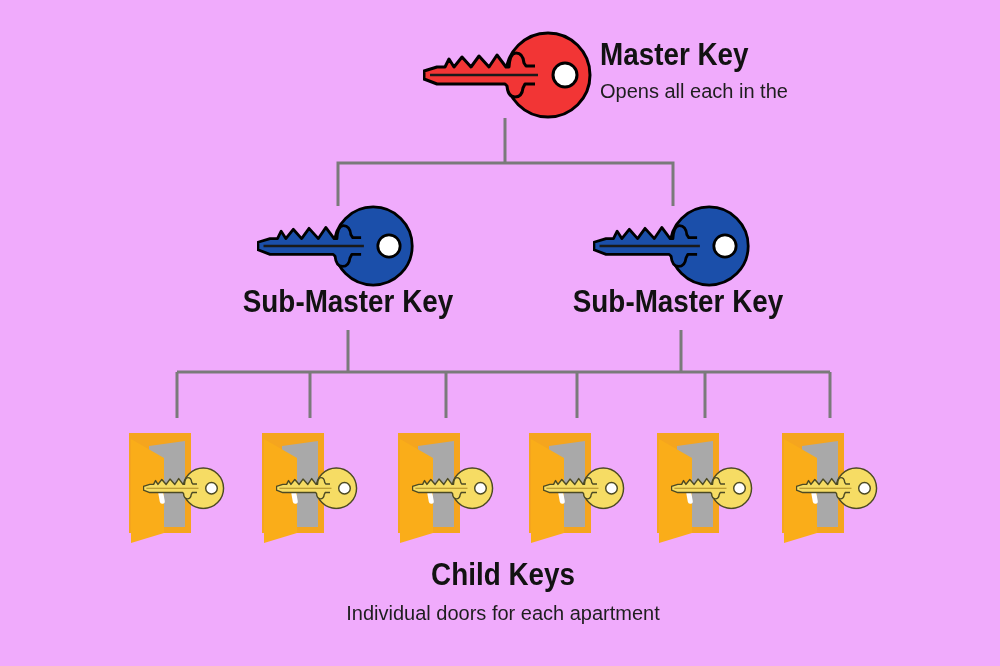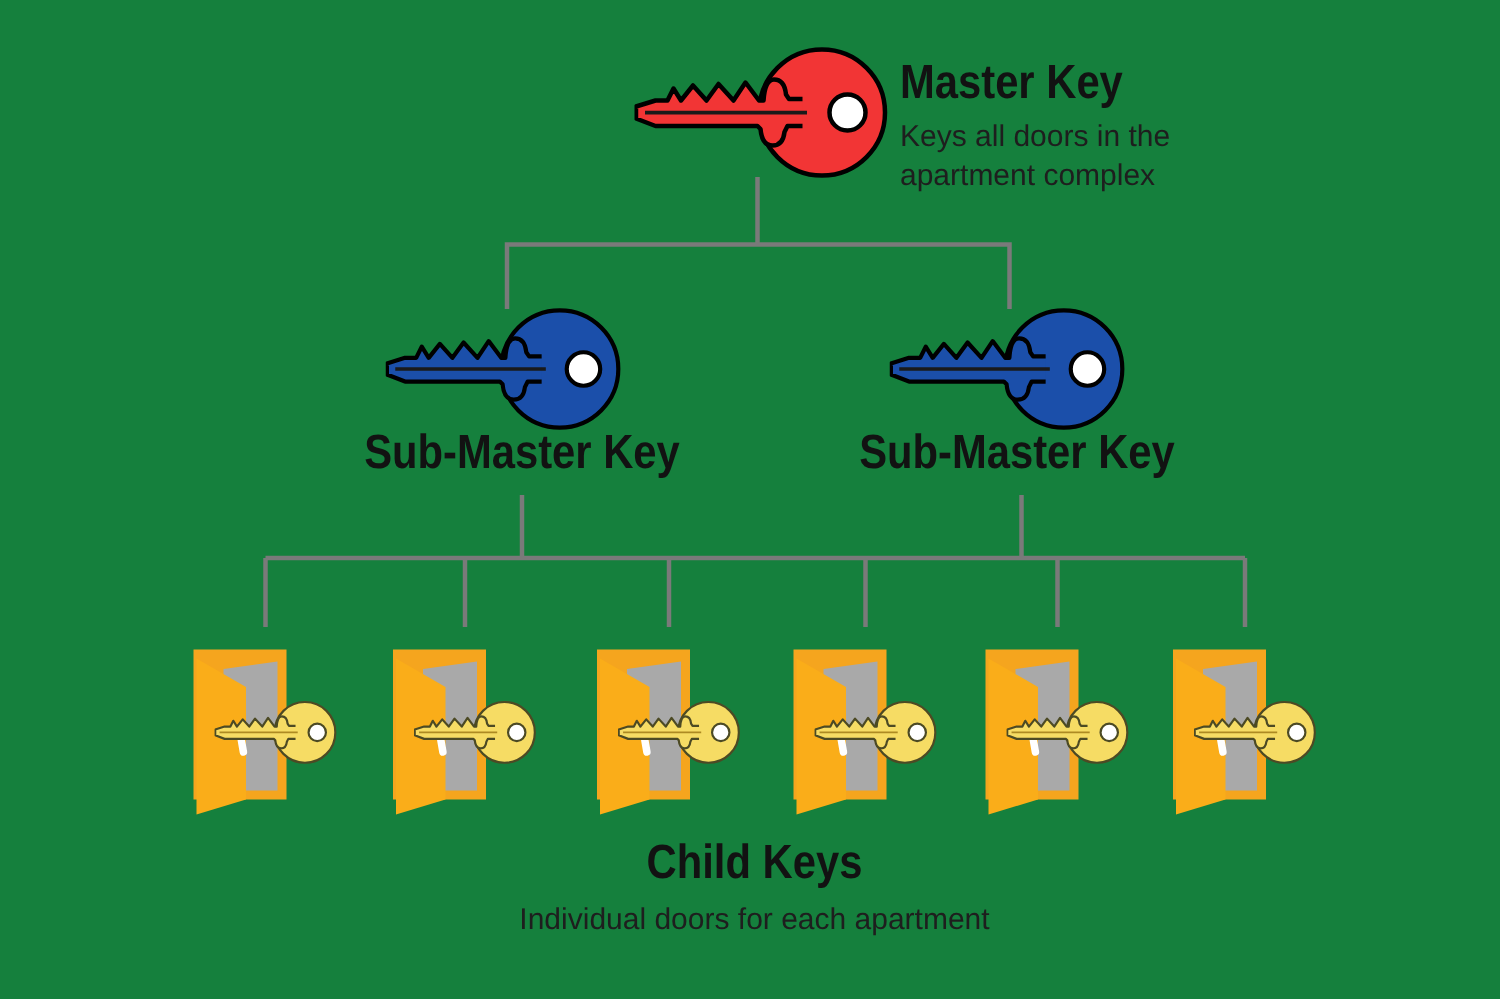--- a/index.html
+++ b/index.html
@@ -1,17 +1,17 @@
 <!DOCTYPE html>
 <html><head>
 <meta charset="utf-8">
 <style>
   html,body { margin:0; padding:0; background:#fff; }
   #stage {
-    position:relative; width:1000px; height:666px; background:#15803d;
+    position:relative; width:1000px; height:666px; background:#f0abfc;
     font-family:"Liberation Sans", sans-serif; overflow:hidden;
   }
   #connectors { position:absolute; left:0; top:0; z-index:0; }
   .abs { position:absolute; }
   .heading {
     font-weight:700; font-size:32px; line-height:36px; color:var(--heading,#121212);
     transform:scaleX(0.87); white-space:nowrap;
   }
   .heading.left-origin { transform-origin:left center; }
   .heading.center-origin { transform-origin:center; text-align:center; }
@@ -53,22 +53,21 @@
   <svg id="connectors" width="1000" height="666">
     <path d="M505,118 V163 M338,206 V163 H673 V206" fill="none" stroke="var(--line,#7A7A7A)" stroke-width="3"></path>
     <path d="M348,330 V372 M681,330 V372 M177,372 H830 M177,372 V418 M310,372 V418 M446,372 V418 M577,372 V418 M705,372 V418 M830,372 V418" fill="none" stroke="var(--line,#7A7A7A)" stroke-width="3"></path>
   </svg>
 
   <svg class="abs key-svg" style="left:423px; top:31px; color:var(--master)" width="170" height="88">
     <use href="#keysym" width="170" height="88"></use>
   </svg>
   <div class="abs heading left-origin" style="left:600px; top:36px;">Master Key</div>
   <div class="abs body-text" style="left:600px; top:78px;">
-    <div>Keys all doors in the</div>
-    <div>apartment complex</div>
+    <div>Opens all each in the</div>
   </div>
 
   <svg class="abs key-svg" style="left:257px; top:205px; color:var(--sub)" width="158" height="82">
     <use href="#keysym" width="158" height="82"></use>
   </svg>
   <svg class="abs key-svg" style="left:593px; top:205px; color:var(--sub)" width="158" height="82">
     <use href="#keysym" width="158" height="82"></use>
   </svg>
   <div class="abs heading center-origin" style="left:198px; top:283px; width:300px;">Sub-Master Key</div>
   <div class="abs heading center-origin" style="left:528px; top:283px; width:300px;">Sub-Master Key</div>

